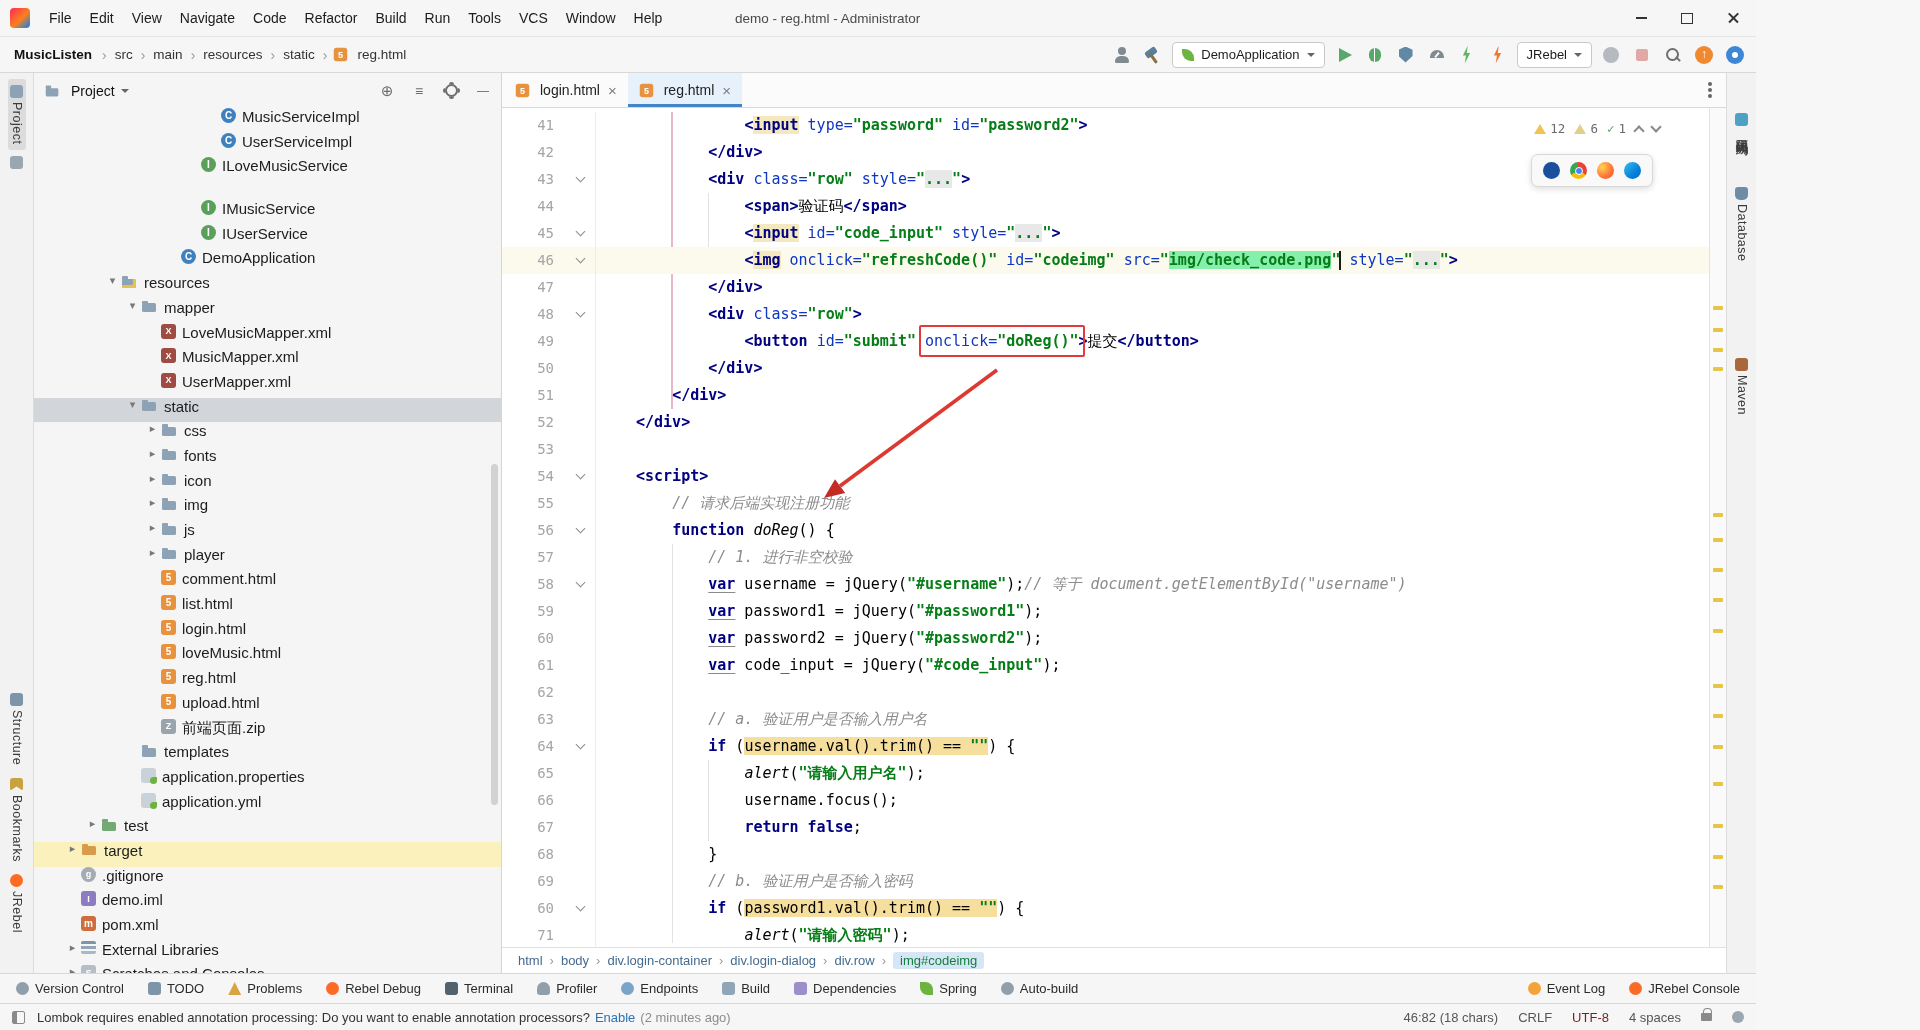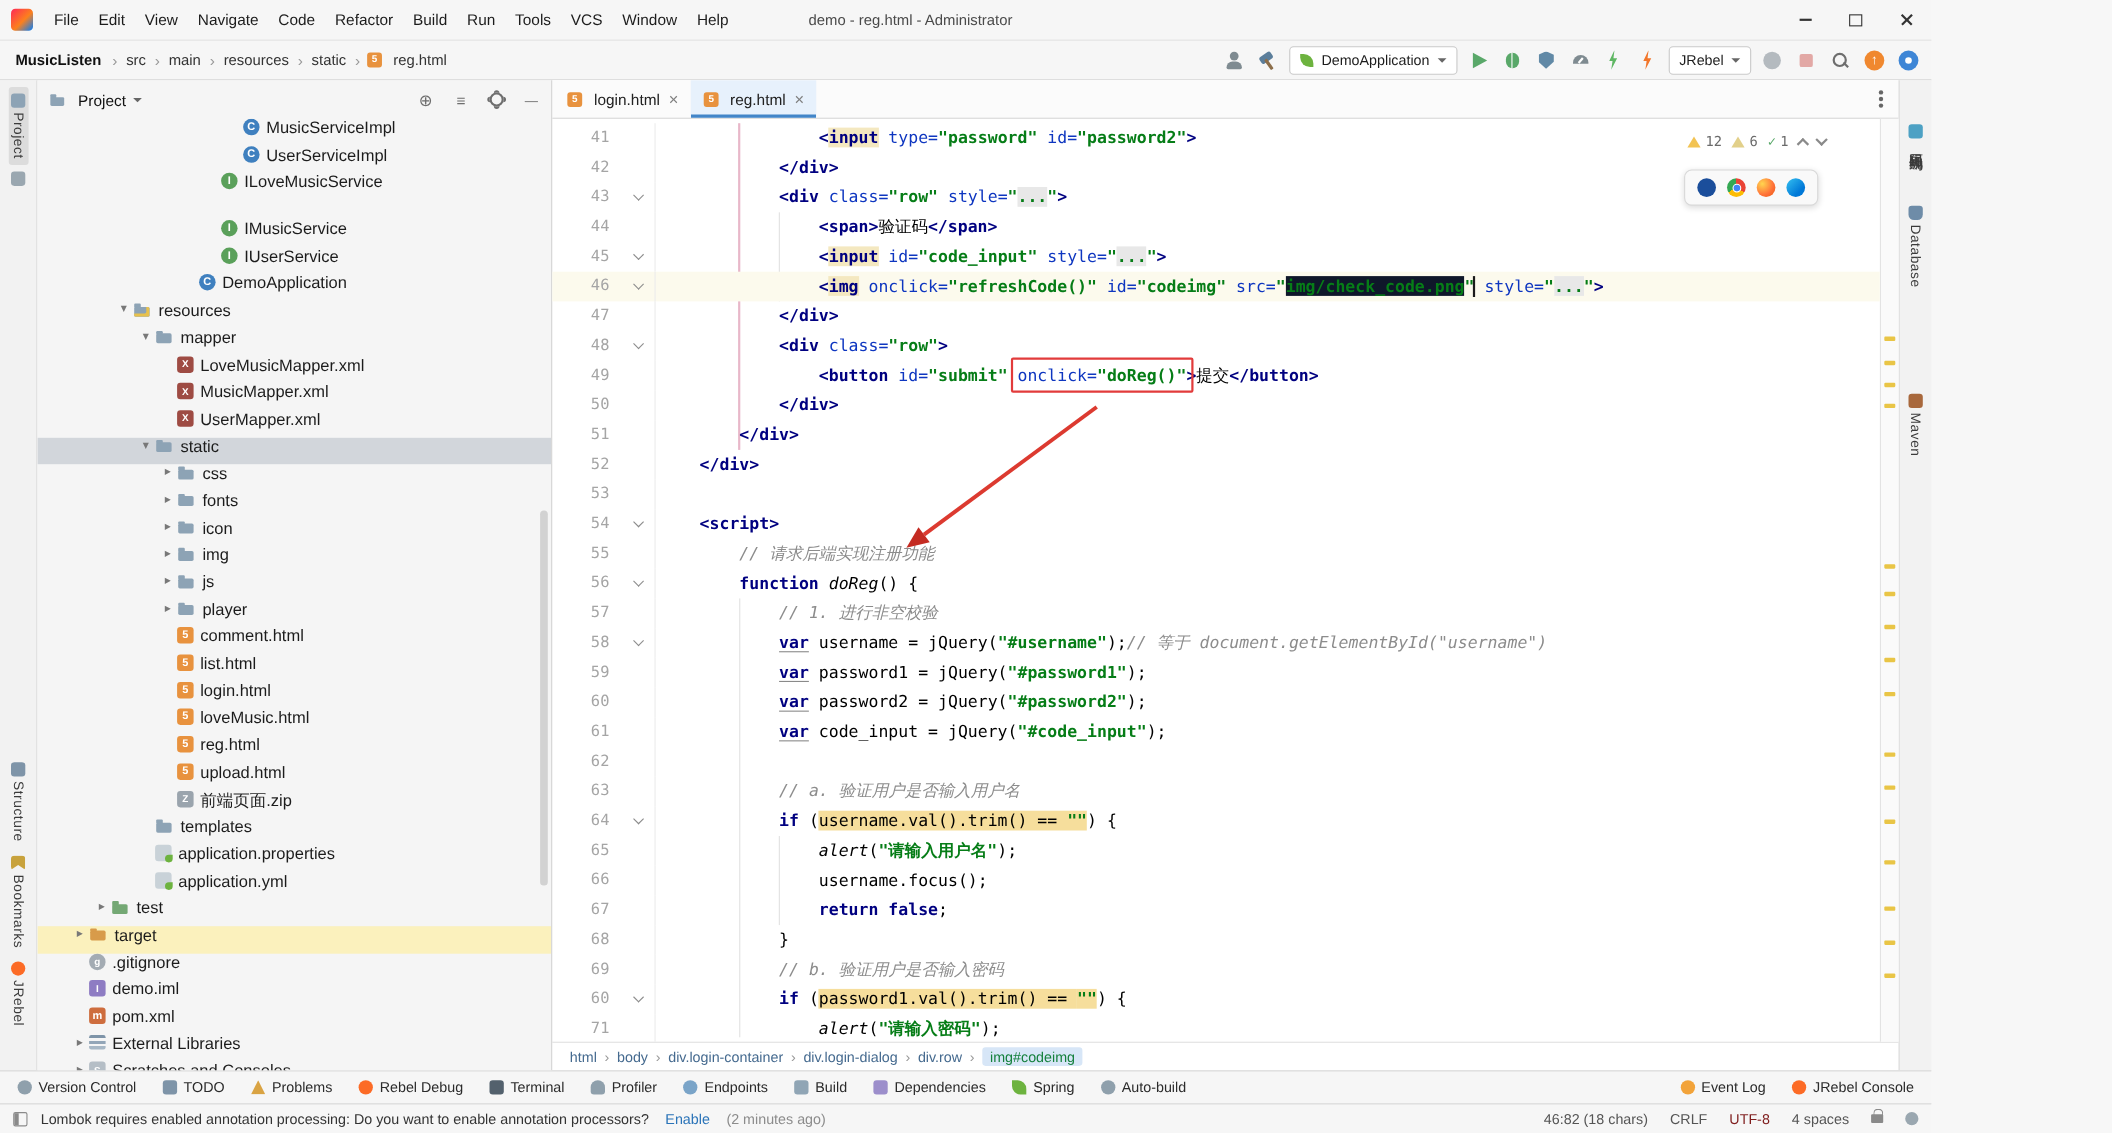--- a/index.html
+++ b/index.html
@@ -141,21 +141,21 @@
   .tk-a{color:#0e36c0}
   .tk-v{color:#067d17;font-weight:bold}
   .tk-s{color:#067d17;font-weight:bold}
   .tk-k{color:#000080;font-weight:bold}
   .tk-ku{color:#000080;font-weight:bold;text-decoration:underline;text-decoration-color:#8a8a8a;text-underline-offset:3px}
   .tk-c{color:#8c8c8c;font-style:italic}
   .tk-fn{font-style:italic;color:#000}
   .tk-fd{background:#e8e8e8;color:#067d17;font-weight:bold}
   .tk-w{background:#f4e8c0}
   .tk-hl{background:#f6de9c}
-  .tk-sel{background:#0f172a}
+  .tk-sel{background:#86efac}
   .tk-caret{display:inline-block;width:2px;height:19px;background:#1a1a1a;vertical-align:middle;margin:0 -1px}
   .tk-box{position:relative;z-index:4;border:2px solid #e23b3b;border-radius:2px;padding:5px 4px;margin:-5px -6px}
 
   
   .inspections{position:absolute;top:5px;right:42px;display:flex;align-items:center;gap:9px;font-size:12.5px;color:#6b6b6b;z-index:6;background:rgba(255,255,255,.9);padding:2px 7px;border-radius:4px}
   .insp{display:inline-flex;align-items:center;gap:4px}
   .warn-tri{width:0;height:0;border-left:6px solid transparent;border-right:6px solid transparent;border-bottom:10px solid #f2c353}
   .warn-tri.weak{border-bottom-color:#e2d08a}
   .ok-check::before{content:"✓";color:#59a869;font-weight:bold}
   .chev{width:8px;height:8px;border-right:2px solid #8a8a8a;border-bottom:2px solid #8a8a8a;display:inline-block;cursor:pointer}
@@ -193,21 +193,21 @@
   .twi-hammer{background:#90a5b5}
   .twi-deps{background:#9c8ecb}
   .twi-spring{background:#6db33f;border-radius:0 60% 0 60%}
   .twi-auto{border-radius:50%}
   .twi-event{background:#f2a33a;border-radius:50%}
 
   
   .statusbar{height:27px;flex:none;background:#f6f6f6;border-top:1px solid #d8d8d8;display:flex;align-items:center;padding:0 12px;font-size:13px;color:#333}
   .sb-toggle{width:13px;height:13px;border:1.5px solid #8a8a8a;border-radius:2px;position:relative;cursor:pointer;flex:none}
   .sb-toggle::before{content:"";position:absolute;left:0;top:0;bottom:0;width:4px;background:#8a8a8a}
-  .sb-msg{margin-left:12px;display:flex;gap:15px;align-items:center;white-space:nowrap}
+  .sb-msg{margin-left:12px;display:flex;gap:5px;align-items:center;white-space:nowrap}
   .sb-link{color:#2973b8;cursor:pointer}
   .sb-ago{color:#8c8c8c}
   .sb-right{margin-left:auto;display:flex;gap:20px;align-items:center;color:#555}
   .sb-dim{color:#7f1d1d}
   .sb-lock{width:11px;height:8px;background:#8a8a8a;border-radius:1px;position:relative;cursor:pointer}
   .sb-lock::before{content:"";position:absolute;left:2px;top:-5px;width:7px;height:5px;border:1.5px solid #8a8a8a;border-bottom:none;border-radius:4px 4px 0 0}
   .sb-hector{width:12px;height:12px;border-radius:50%;background:#9aa7b0;cursor:pointer}
 </style>
 </head>
 <body>

